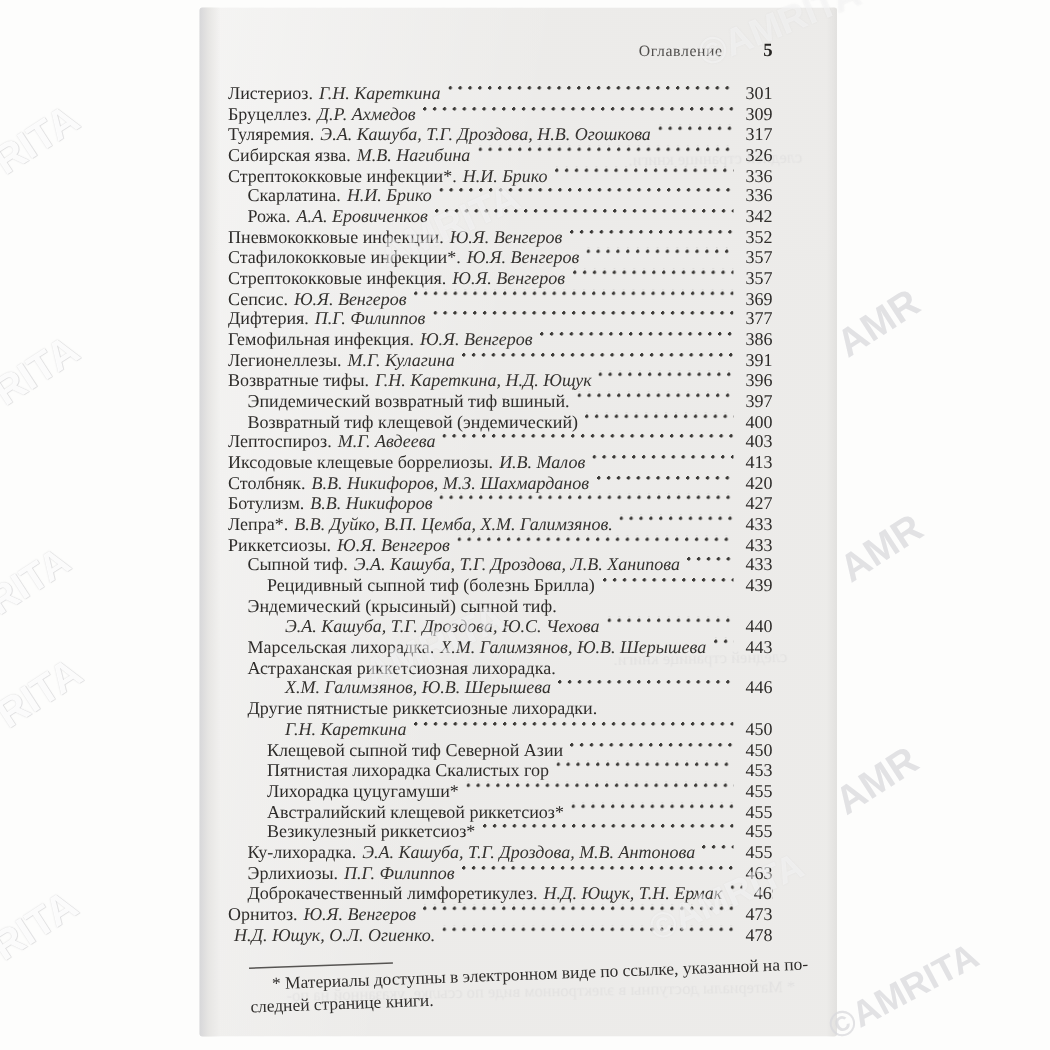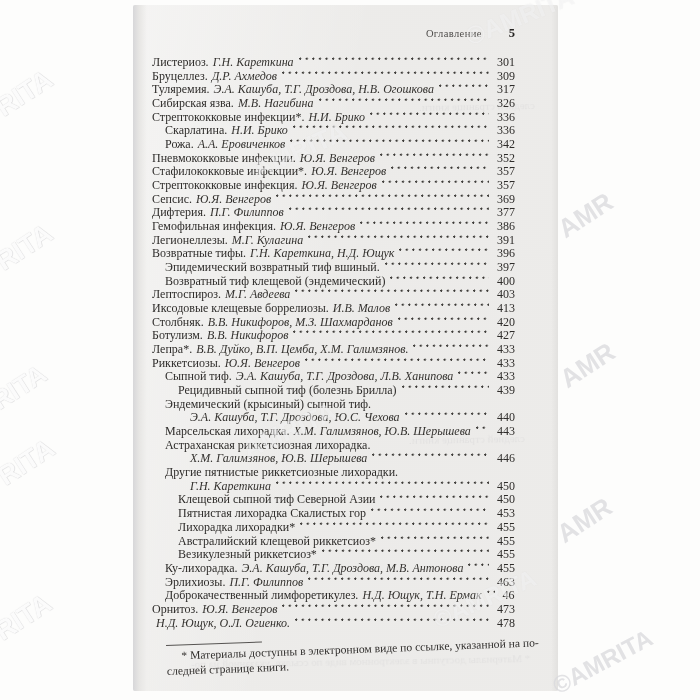--- a/index.html
+++ b/index.html
@@ -16,21 +16,21 @@
   #paper::after{content:"";position:absolute;right:0;top:0;bottom:0;width:7px;
          background:linear-gradient(270deg,#e2e1df 0,rgba(240,239,237,0) 100%);
          border-radius:0 2px 2px 0;}
   
   #content{position:absolute;left:19px;top:0;width:363px;height:564px;color:#2e2c2a;}
   #running-header{position:absolute;top:21px;left:0;right:0;display:flex;
          justify-content:flex-end;align-items:baseline;}
   #running-title{font-size:10.5px;color:#504e4c;letter-spacing:.4px;margin-right:27px;}
   #folio{font-size:12.5px;font-weight:bold;color:#262422;}
   #toc{position:absolute;top:51px;left:0;right:0;}
-  .row{display:flex;align-items:flex-end;height:13.68px;line-height:13.68px;
+  .row{display:flex;align-items:center;height:13.68px;line-height:13.68px;
        font-size:12px;white-space:nowrap;overflow:hidden;}
   .i0{padding-left:0;} .i1{padding-left:13px;} .i2{padding-left:26px;}
   .t{color:#2e2c2a;}
   .a{font-style:italic;color:#34322f;margin-left:4px;}
   .a.first{margin-left:12px;}
   .leader{flex:1 1 auto;min-width:8px;height:4px;align-self:baseline;
           margin:0 3px 0 5px;
           background-image:radial-gradient(circle at 1.2px 2.6px,#3c3a37 1px,rgba(0,0,0,0) 1.25px);
           background-size:6.6px 4px;background-repeat:repeat-x;background-position:left bottom;}
   .pg{min-width:23px;text-align:right;color:#2e2c2a;}
@@ -243,21 +243,21 @@
             <span class="t">Клещевой сыпной тиф Северной Азии</span>
             <span class="leader"></span>
             <span class="pg">450</span>
           </div>
           <div class="row i2">
             <span class="t">Пятнистая лихорадка Скалистых гор</span>
             <span class="leader"></span>
             <span class="pg">453</span>
           </div>
           <div class="row i2">
-            <span class="t">Лихорадка лихорадки*</span>
+            <span class="t">Лихорадка цуцугамуши*</span>
             <span class="leader"></span>
             <span class="pg">455</span>
           </div>
           <div class="row i2">
             <span class="t">Австралийский клещевой риккетсиоз*</span>
             <span class="leader"></span>
             <span class="pg">455</span>
           </div>
           <div class="row i2">
             <span class="t">Везикулезный риккетсиоз*</span>

